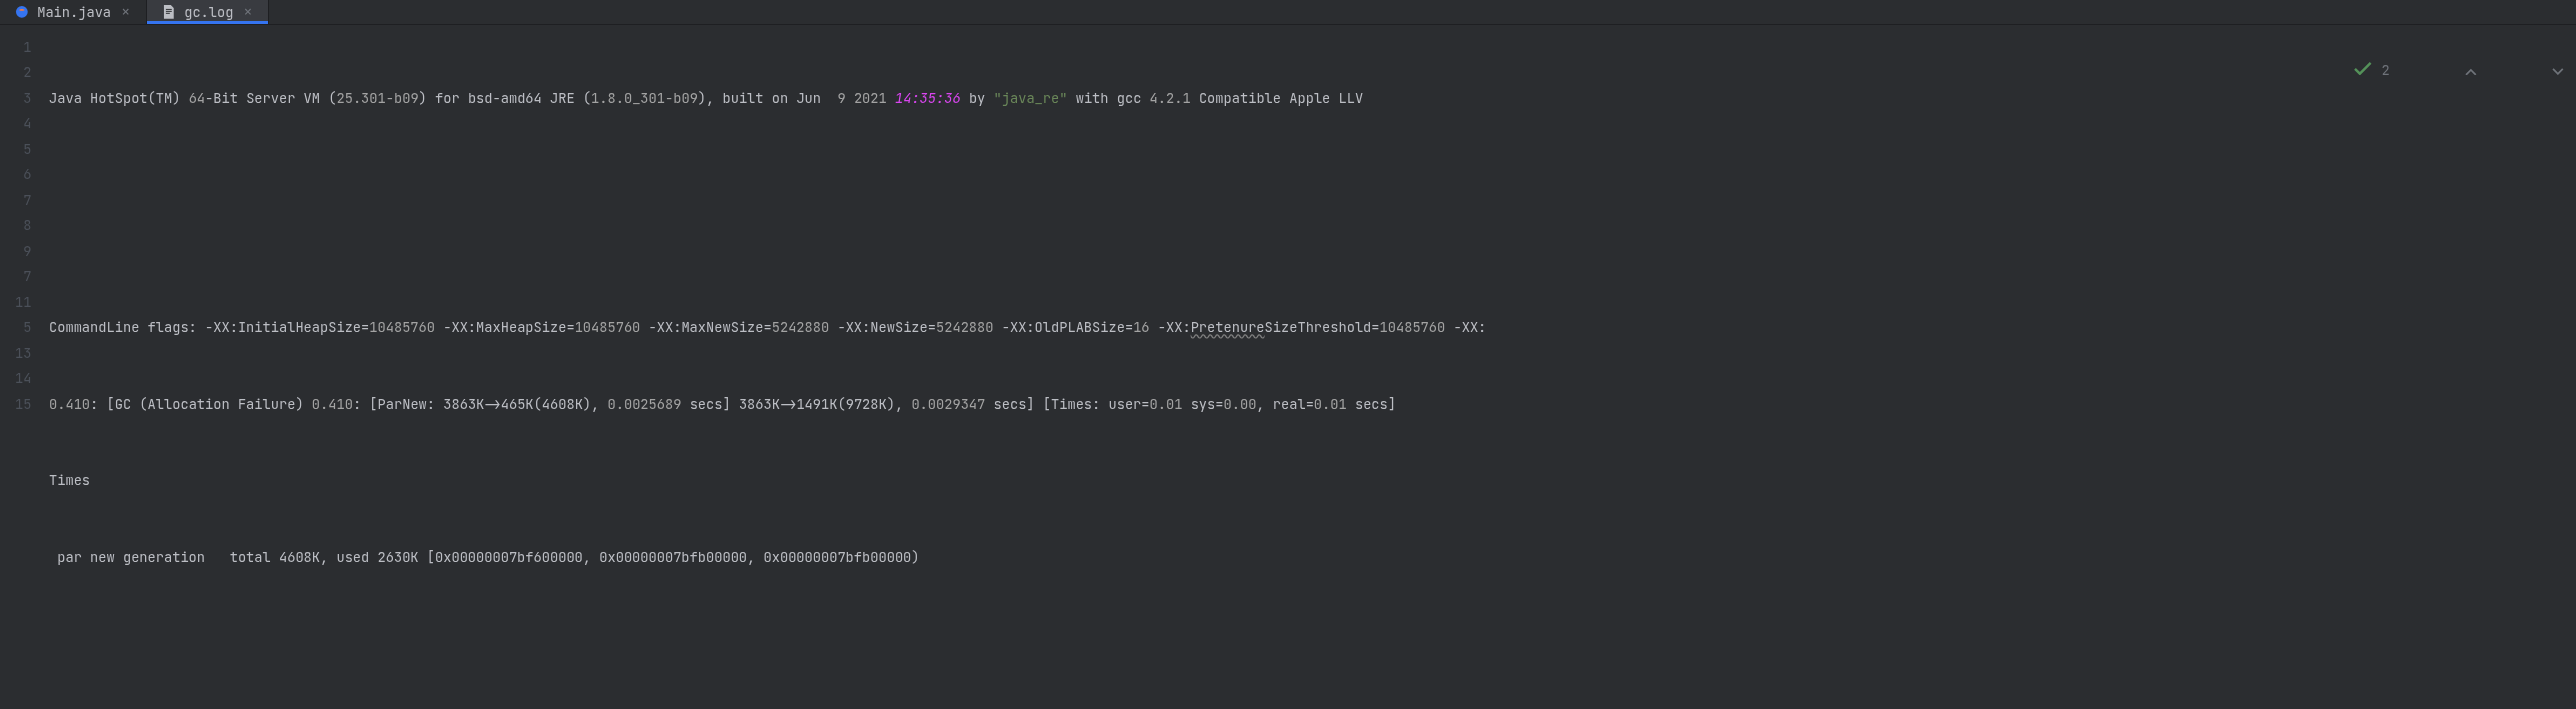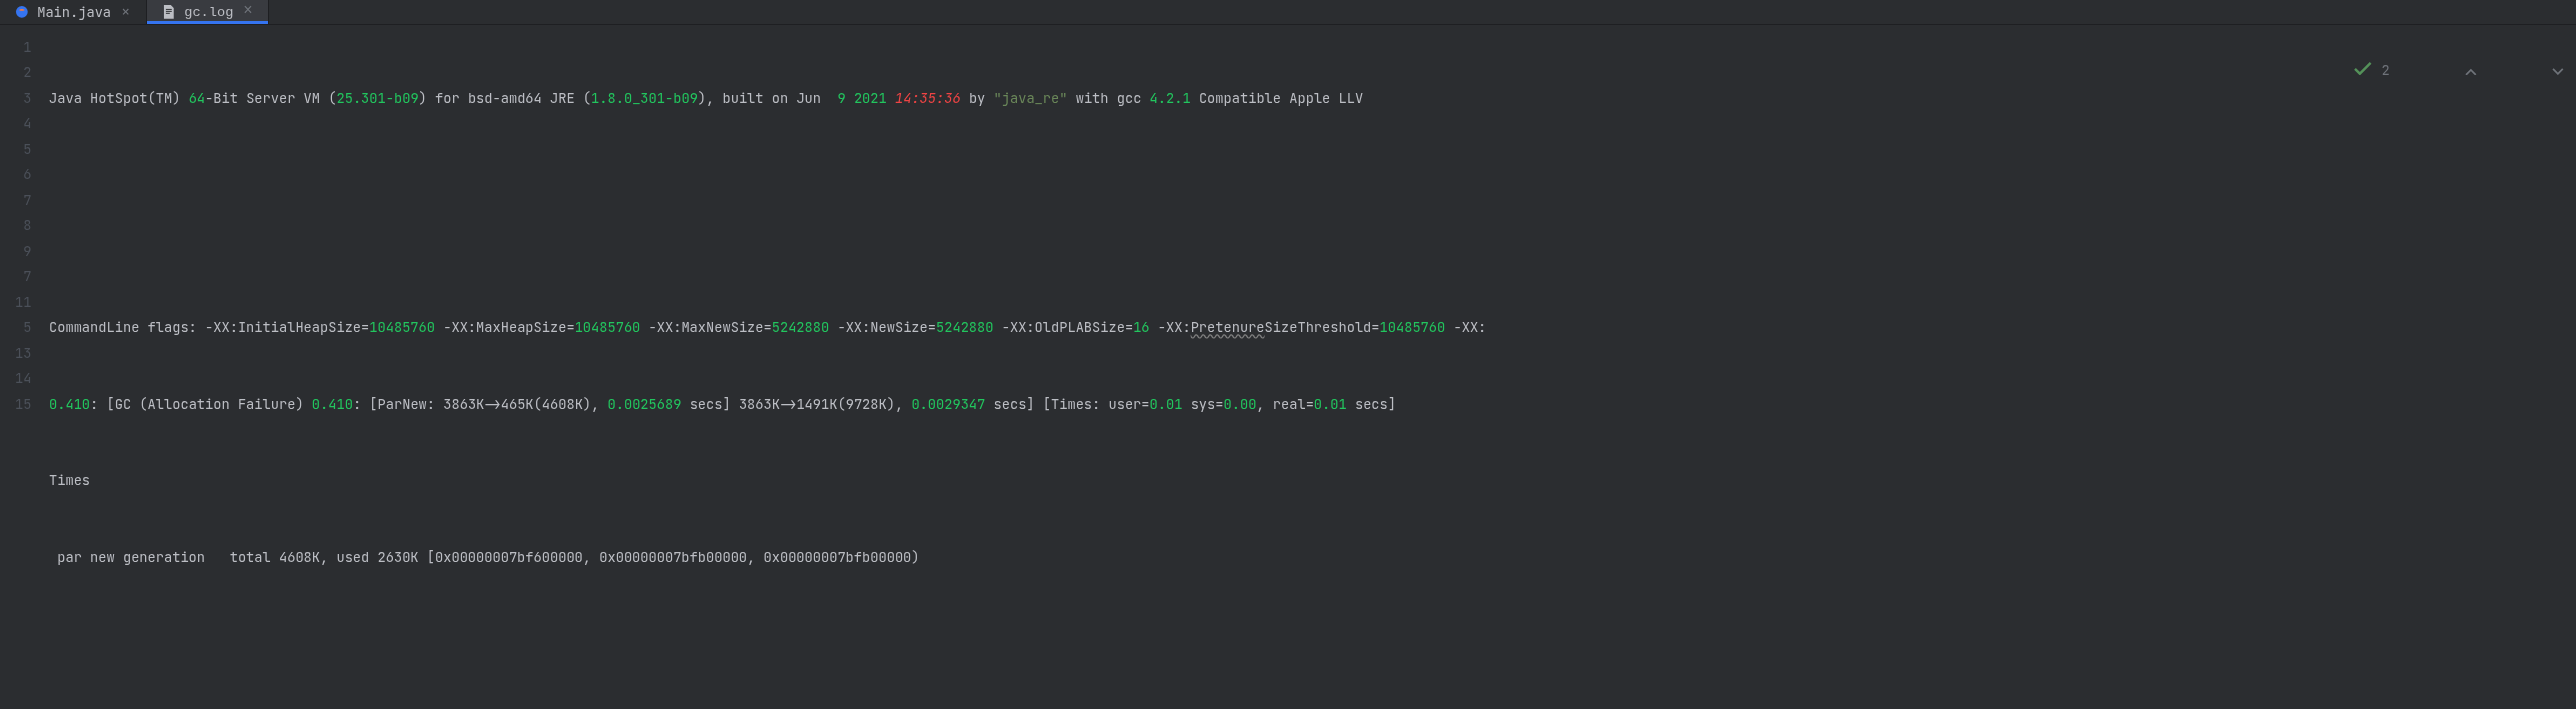--- a/index.html
+++ b/index.html
@@ -25,21 +25,20 @@
   align-items: center;
   padding: 0 13.7px;
   gap: 7.8px;
   color: #bcbec4;
   cursor: pointer;
   border-right: 1px solid #1e1f22;
   position: relative;
 }
 .tab.active {
   background: #393b40;
-  font-family: Liberation Mono, monospace;
 }
 .tab.active::after {
   content: "";
   position: absolute;
   bottom: 0;
   left: 0;
   right: 0;
   height: 2.9px;
   background: #3574f0;
 }
@@ -74,22 +73,22 @@
   line-height: 25.5px;
   white-space: pre;
   padding-top: 9.8px;
   flex: 1;
   overflow: hidden;
   position: relative;
 }
 .code-line {
   height: 25.5px;
 }
-.c-num { color: #22c55e; }
-.c-time { color: #ef4444; font-style: italic; }
+.c-num { color: #a3a3a3; }
+.c-time { color: #d946ef; font-style: italic; }
 .c-user { color: #6a8759; }
 .underline-wave {
   text-decoration: underline wavy #808080;
   text-decoration-skip-ink: none;
 }
 .top-right-widgets {
   position: absolute;
   top: 7.8px;
   right: 11.8px;
   display: flex;

